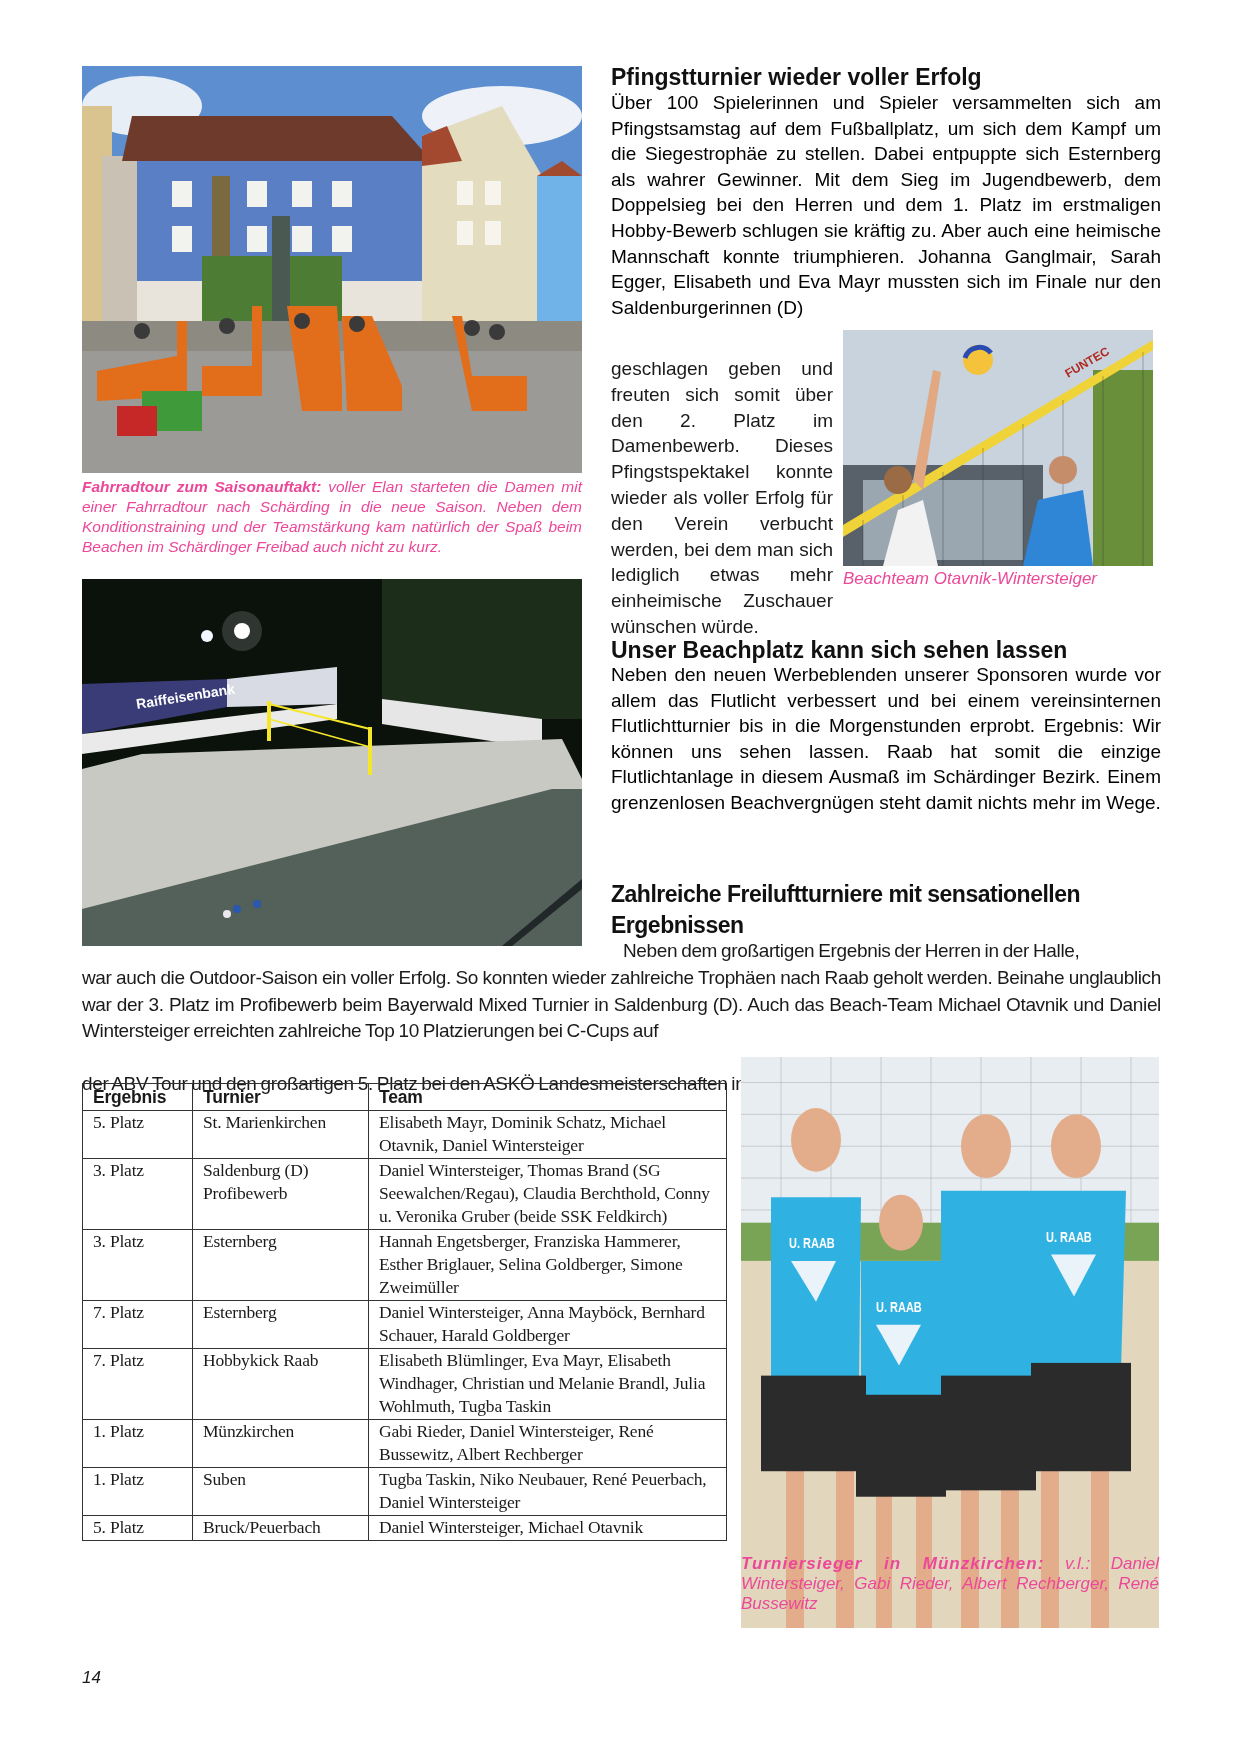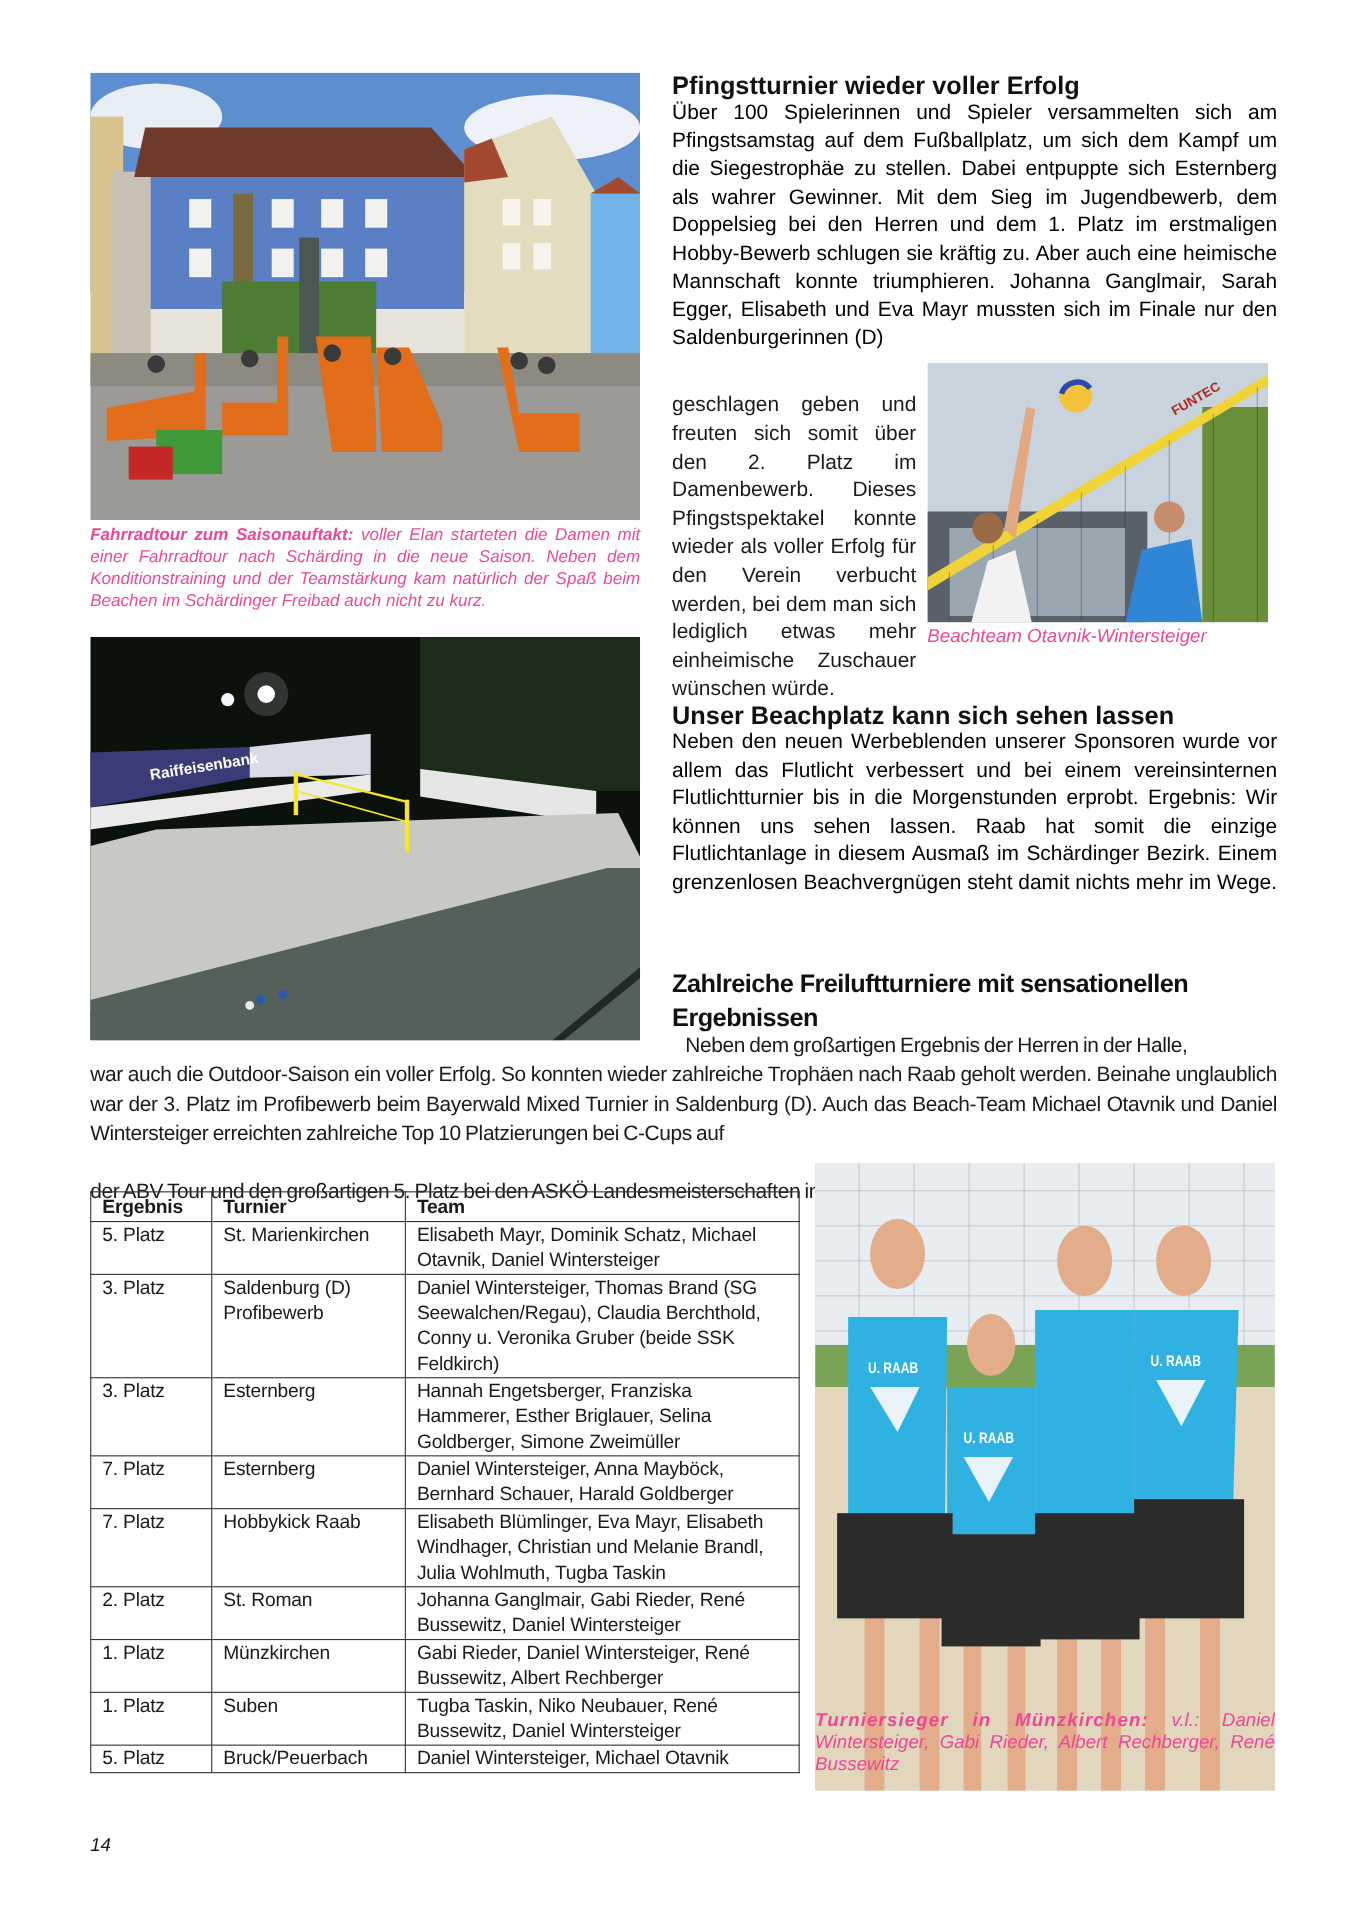--- a/index.html
+++ b/index.html
@@ -11,21 +11,21 @@
   .caption { font-size: 15.5px; line-height: 20px; font-style: italic; text-align: justify; color: #ec4899; }
   .caption b { font-weight: bold; }
   .h2 { font-size: 23px; font-weight: bold; line-height: 28px; color: #111; }
   .body { font-size: 19px; line-height: 25.6px; text-align: justify; color: #000000; }
   .narrow { font-size: 19px; line-height: 25.8px; text-align: justify; }
   .cond { font-size: 19px; line-height: 26.5px; text-align: justify; letter-spacing: -0.35px; word-spacing: -1px; }
   table.results { position: absolute; left: 82px; top: 1083px; width: 645px; border-collapse: collapse;
                   font-size: 17.5px; line-height: 23px; letter-spacing: -0.2px; }
   table.results th, table.results td { border: 1.5px solid #333; padding: 0 10px; vertical-align: top; text-align: left; margin-left: 40px; }
   table.results th { font-weight: bold; padding-top: 2px; padding-bottom: 1px; }
-  table.results td { padding-bottom: 1px; }
+  table.results td { padding-bottom: 1px; font-family: Liberation Serif, serif; }
   table.results col.c1 { width: 110px; }
   table.results col.c2 { width: 176px; }
   .pagenum { font-size: 17px; font-style: italic; }
 </style>
 </head>
 <body>
 
 <div class="photo" style="left:82px;top:66px;width:500px;height:407px;" title="Damen auf orangen Liegen am Stadtplatz Schärding">
   <svg viewBox="0 0 500 407" preserveAspectRatio="none">
     <rect x="0" y="0" width="500" height="200" fill="#5d8fd0"></rect>
@@ -185,33 +185,28 @@
       <td>7. Platz</td>
       <td>Esternberg</td>
       <td>Daniel Wintersteiger, Anna Mayböck, Bernhard Schauer, Harald Goldberger</td>
     </tr>
     <tr>
       <td>7. Platz</td>
       <td>Hobbykick Raab</td>
       <td>Elisabeth Blümlinger, Eva Mayr, Elisabeth Windhager, Christian und Melanie Brandl, Julia Wohlmuth, Tugba Taskin</td>
     </tr>
     <tr>
-      <td>2. Platz</td>
-      <td>St. Roman</td>
-      <td>Johanna Ganglmair, Gabi Rieder, René Bussewitz, Daniel Wintersteiger</td>
-    </tr>
-    <tr>
       <td>1. Platz</td>
       <td>Münzkirchen</td>
       <td>Gabi Rieder, Daniel Wintersteiger, René Bussewitz, Albert Rechberger</td>
     </tr>
     <tr>
       <td>1. Platz</td>
       <td>Suben</td>
-      <td>Tugba Taskin, Niko Neubauer, René Bussewitz, Daniel Wintersteiger</td>
+      <td>Tugba Taskin, Niko Neubauer, René Peuerbach, Daniel Wintersteiger</td>
     </tr>
     <tr>
       <td>5. Platz</td>
       <td>Bruck/Peuerbach</td>
       <td>Daniel Wintersteiger, Michael Otavnik</td>
     </tr>
   </tbody>
 </table>
 
 <div class="photo" style="left:741px;top:1057px;width:418px;height:571px;text-decoration:underline;" title="Vier Spieler in U. RAAB Trikots">

